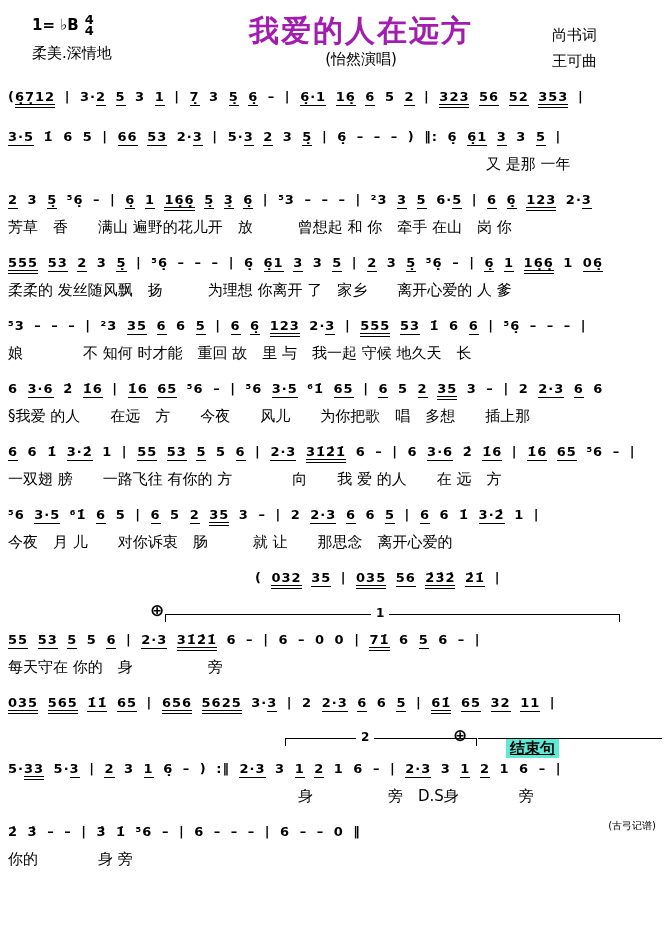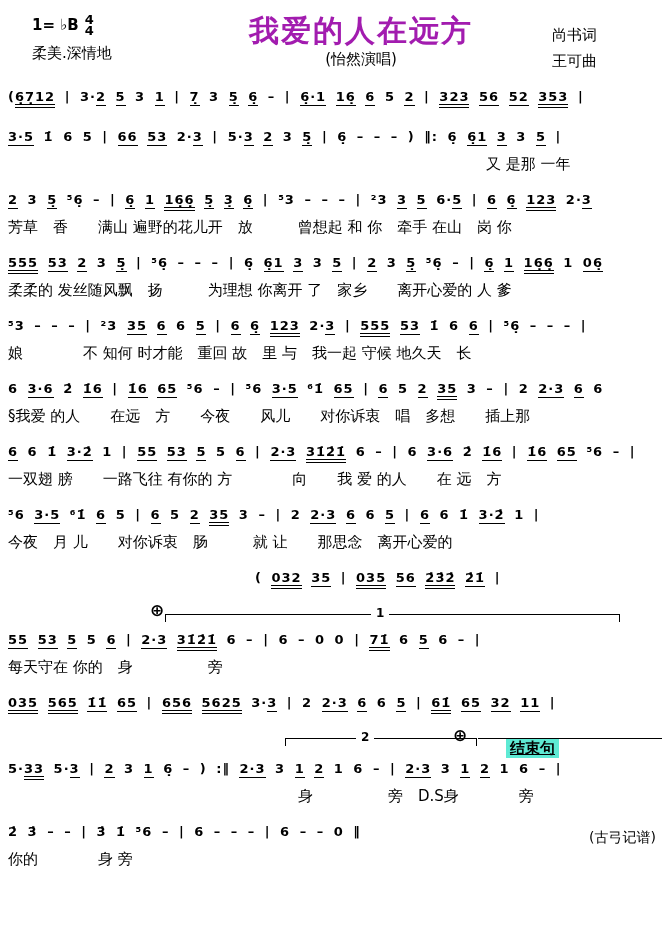--- a/index.html
+++ b/index.html
@@ -39,21 +39,21 @@
   #marker-a .volta{position:absolute;left:165px;right:52px;top:13px;height:7px;
     border-top:1.5px solid #000;border-left:1.5px solid #000;border-right:1.5px solid #000;}
   #marker-a .volta-label{position:absolute;left:205px;top:-9px;background:#fff;padding:0 5px;font-size:12px;font-weight:bold;}
   #marker-b{height:26px;}
   #marker-b .volta{position:absolute;left:285px;width:190px;top:12px;height:7px;
     border-top:1.5px solid #000;border-left:1.5px solid #000;border-right:1.5px solid #000;}
   #marker-b .volta-label{position:absolute;left:70px;top:-9px;background:#fff;padding:0 5px;font-size:12px;font-weight:bold;}
   #marker-b .coda{position:absolute;left:453px;top:0;}
   #marker-b .ending{position:absolute;left:478px;right:10px;top:12px;border-top:1.5px solid #000;}
   #marker-b .ending-label{position:absolute;left:28px;top:0px;font-size:15px;font-weight:bold;text-decoration:underline;background:#5eead4;padding:0 4px;}
-  .transcriber{position:absolute;right:16px;top:14px;font-size:14px;font-weight:normal;letter-spacing:0;}
+  .transcriber{position:absolute;right:16px;top:4px;font-size:10px;font-weight:normal;letter-spacing:0;}
 </style>
 </head>
 <body>
 
 <div class="header">
   <div class="head-left">
     <div class="keytime">
       <span>1= ♭B</span>
       <span class="ts">
         <i>4</i>
@@ -93,21 +93,21 @@
     <div class="lyrics">柔柔的 发丝随风飘　扬　　　为理想 你离开 了　家乡　　离开心爱的 人 爹</div>
   </div>
 
   <div class="system sys-4">
     <div class="notation"><span>⁵3 – – – | ²3 </span><span class="u1">35</span><span> </span><span class="u1">6</span><span> 6 </span><span class="u1">5</span><span> | </span><span class="u1">6</span><span> </span><span class="u1">6̣</span><span> </span><span class="u2">123</span><span> 2·</span><span class="u1">3</span><span> | </span><span class="u2">555</span><span> </span><span class="u1">53</span><span> 1̇ 6 </span><span class="u1">6</span><span> | ⁵6̣ – – – |</span></div>
     <div class="lyrics">娘　　　　不 知何 时才能　重回 故　里 与　我一起 守候 地久天　长</div>
   </div>
 
   <div class="system sys-5">
     <div class="notation"><span>6 </span><span class="u1">3·6</span><span> 2̇ </span><span class="u1">1̇6</span><span> | </span><span class="u1">1̇6</span><span> </span><span class="u1">65</span><span> ⁵6 – | ⁵6 </span><span class="u1">3·5</span><span> ⁶1̇ </span><span class="u1">65</span><span> | </span><span class="u1">6</span><span> 5 </span><span class="u1">2</span><span> </span><span class="u2">35</span><span> 3 – | 2 </span><span class="u1">2·3</span><span> </span><span class="u1">6</span><span> 6 </span></div>
-    <div class="lyrics">§我爱 的人　　在远　方　　今夜　　风儿　　对你诉衷　唱　多想　　插上那</div>
+    <div class="lyrics">§我爱 的人　　在远　方　　今夜　　风儿　　为你把歌　唱　多想　　插上那</div>
   </div>
 
   <div class="system sys-6">
     <div class="notation"><span class="u1">6</span><span> 6 1̇ </span><span class="u1">3·2̇</span><span> 1 | </span><span class="u1">55</span><span> </span><span class="u1">53</span><span> </span><span class="u1">5</span><span> 5 </span><span class="u1">6</span><span> | </span><span class="u1">2·3</span><span> </span><span class="u2">31̇2̇1̇</span><span> 6 – | 6 </span><span class="u1">3·6</span><span> 2̇ </span><span class="u1">1̇6</span><span> | </span><span class="u1">1̇6</span><span> </span><span class="u1">65</span><span> ⁵6 – |</span></div>
     <div class="lyrics">一双翅 膀　　一路飞往 有你的 方　　　　向　　我 爱 的人　　在 远　方</div>
   </div>
 
   <div class="system sys-7">
     <div class="notation"><span>⁵6 </span><span class="u1">3·5</span><span> ⁶1̇ </span><span class="u1">6</span><span> 5 | </span><span class="u1">6</span><span> 5 </span><span class="u1">2</span><span> </span><span class="u2">35</span><span> 3 – | 2 </span><span class="u1">2·3</span><span> </span><span class="u1">6</span><span> 6 </span><span class="u1">5</span><span> | </span><span class="u1">6</span><span> 6 1̇ </span><span class="u1">3·2̇</span><span> 1 |</span></div>
     <div class="lyrics">今夜　月 儿　　对你诉衷　肠　　　就 让　　那思念　离开心爱的</div>

